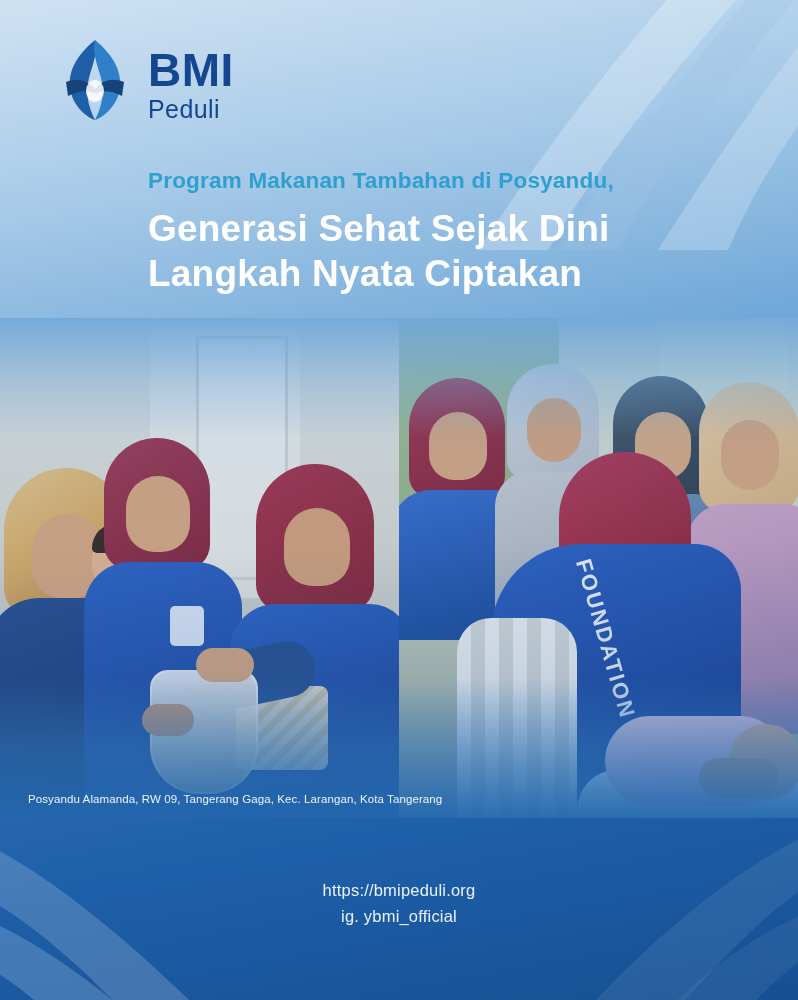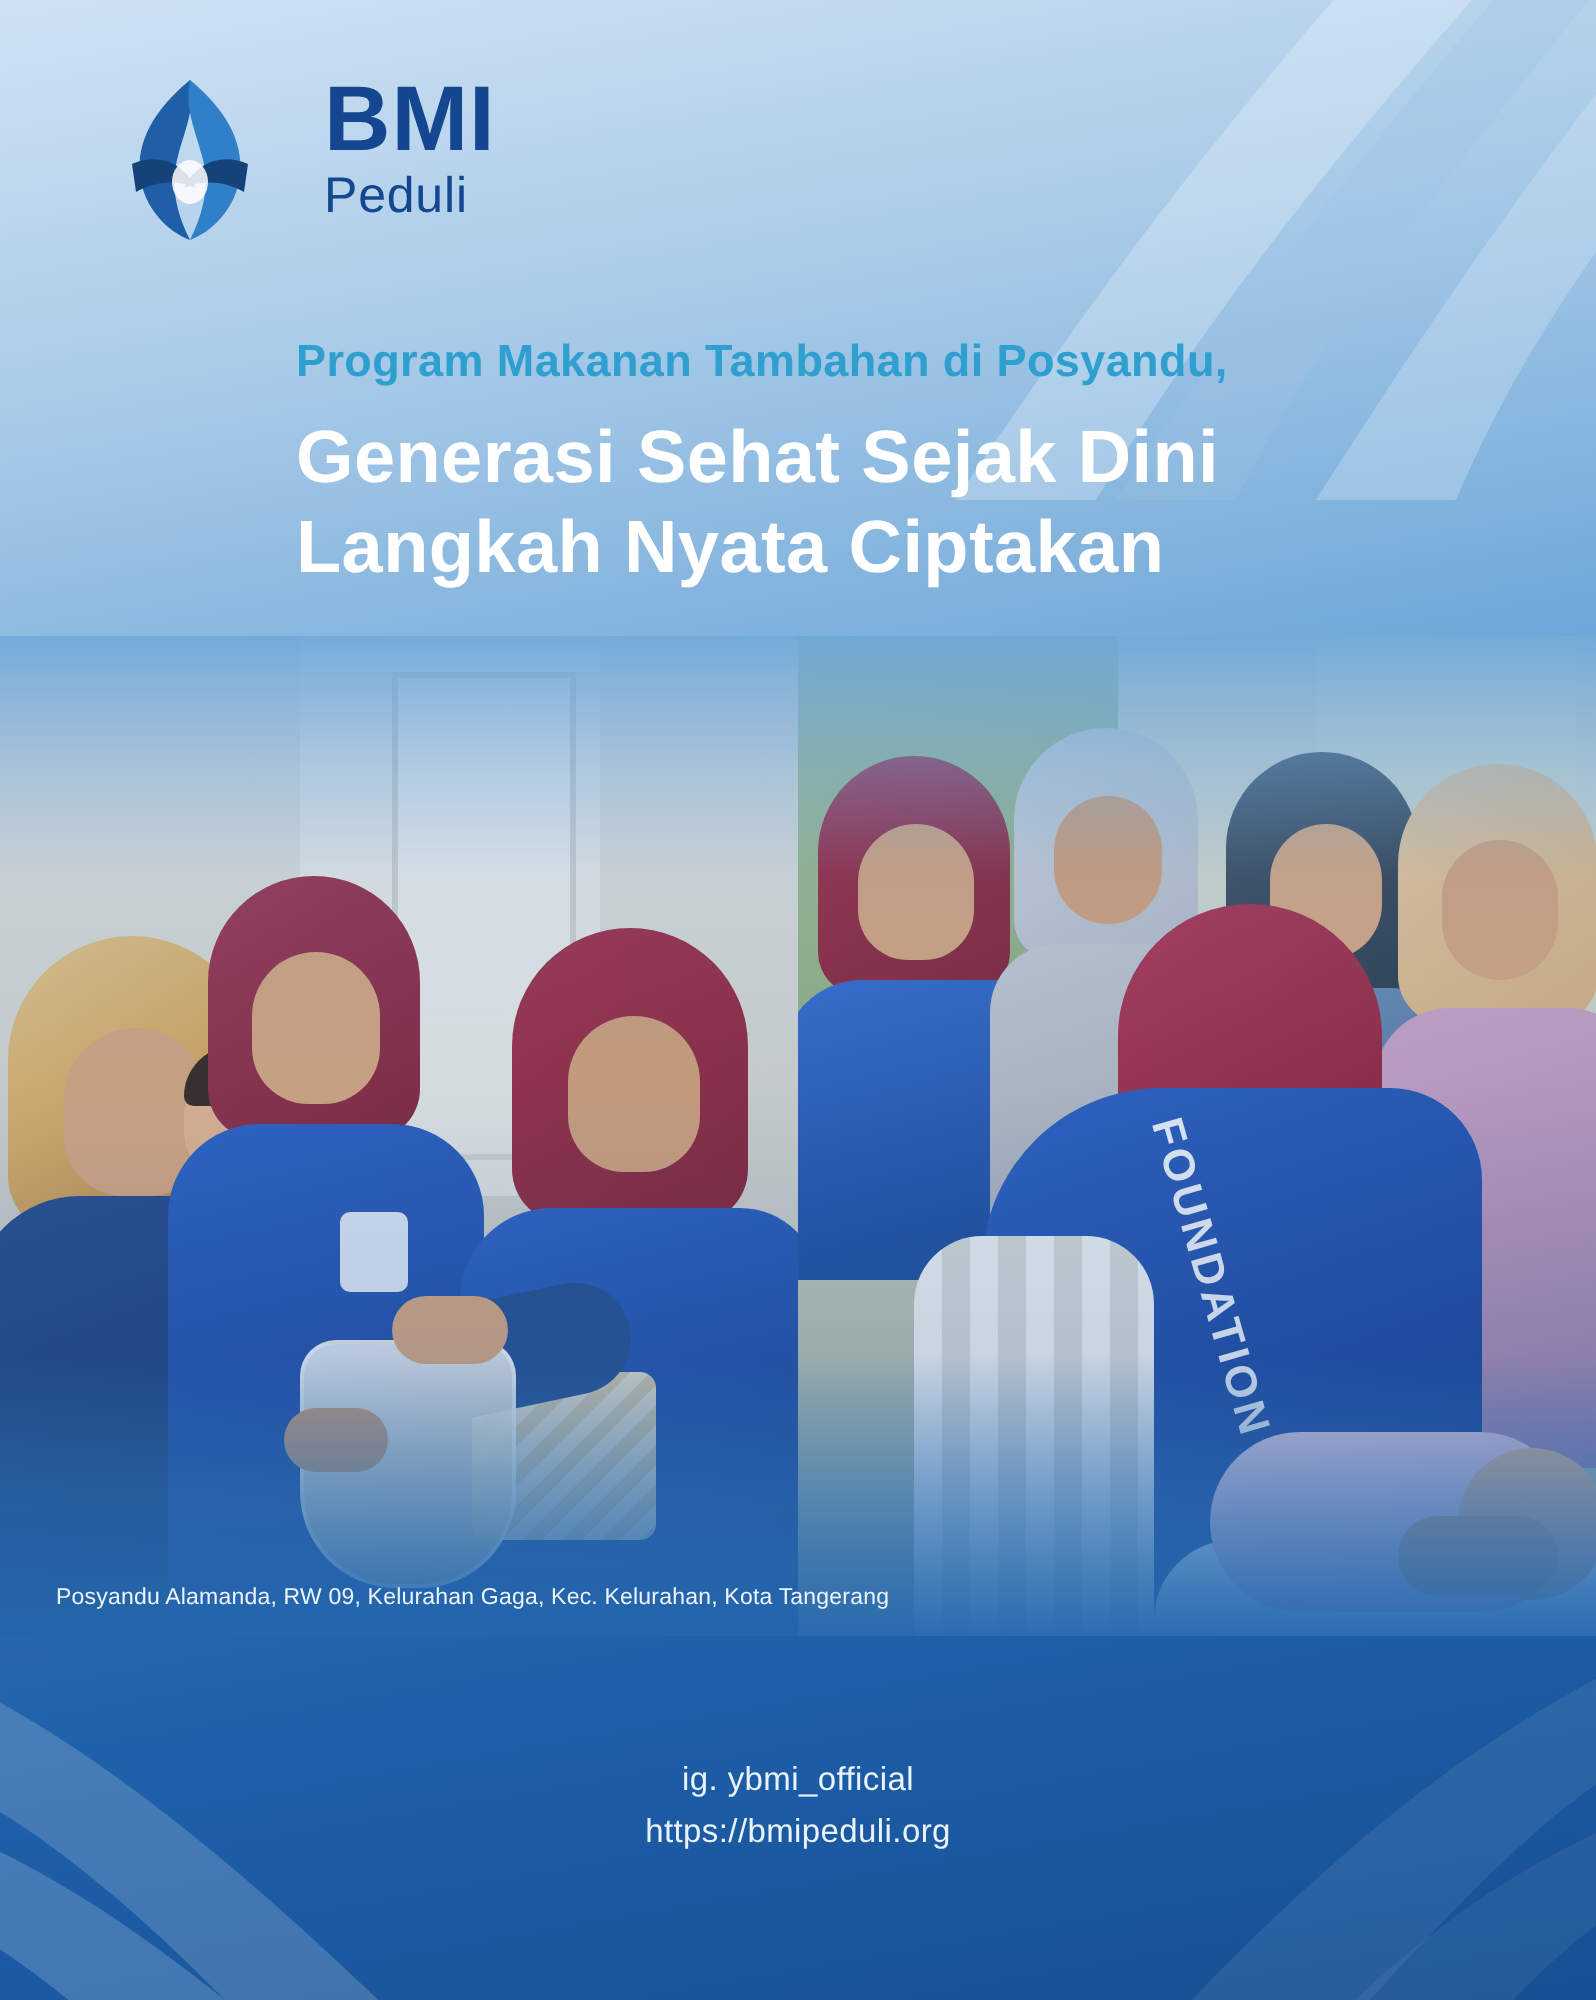--- a/index.html
+++ b/index.html
@@ -44,22 +44,22 @@
     height: 220px;
     opacity: 0.35;
   }
 
   
   .logo-block {
     position: absolute;
     top: 36px;
     left: 58px;
     display: flex;
-    align-items: flex-start;
-    gap: 30px;
+    align-items: flex-end;
+    gap: 16px;
     z-index: 6;
   }
   .logo-mark {
     width: 74px;
     height: 86px;
   }
   .logo-text {
     line-height: 1;
   }
   .logo-title {
@@ -430,20 +430,20 @@
       <div class="fig r-baby-blanket"></div>
       <div class="fig r-baby-head"></div>
       <div class="fig r-hand"></div>
     </div>
 
     <div class="photo-tint"></div>
     <div class="photo-gradient-top"></div>
     <div class="photo-gradient-bottom"></div>
   </div>
 
-  <div class="caption">Posyandu Alamanda, RW 09, Kelurahan Gaga, Kec. Kelurahan, Kota Tangerang</div>
+  <div class="caption">Posyandu Alamanda, RW 09, Tangerang Gaga, Kec. Larangan, Kota Tangerang</div>
 
   <div class="footer">
+    <div>https://bmipeduli.org</div>
     <div>ig.  ybmi_official</div>
-    <div>https://bmipeduli.org</div>
   </div>
 
 </div>
 
 </body></html>

